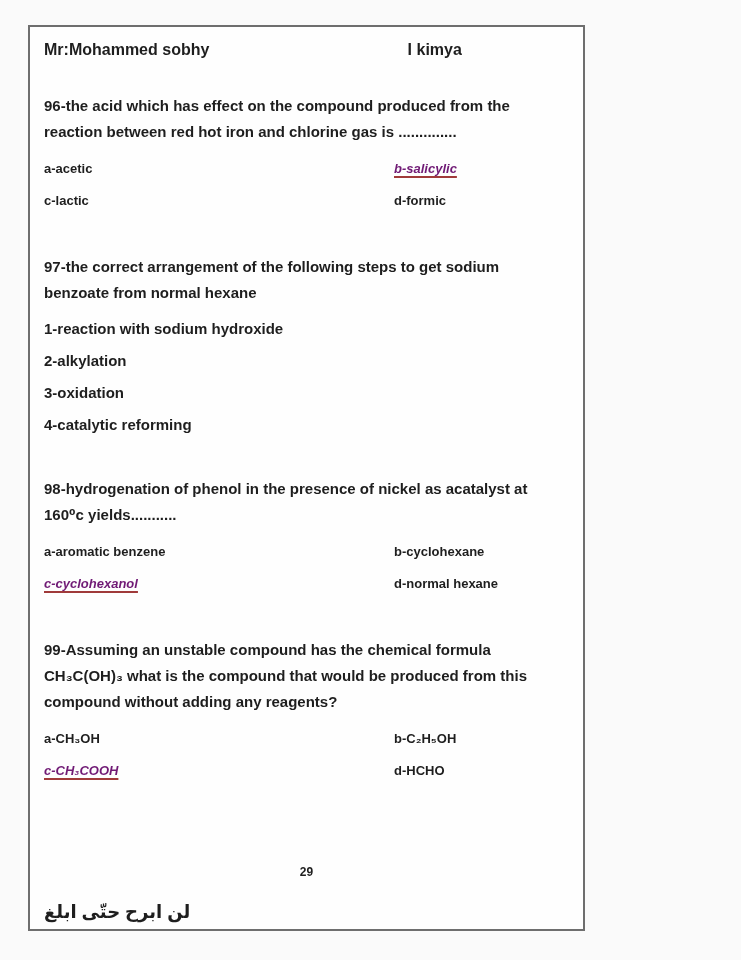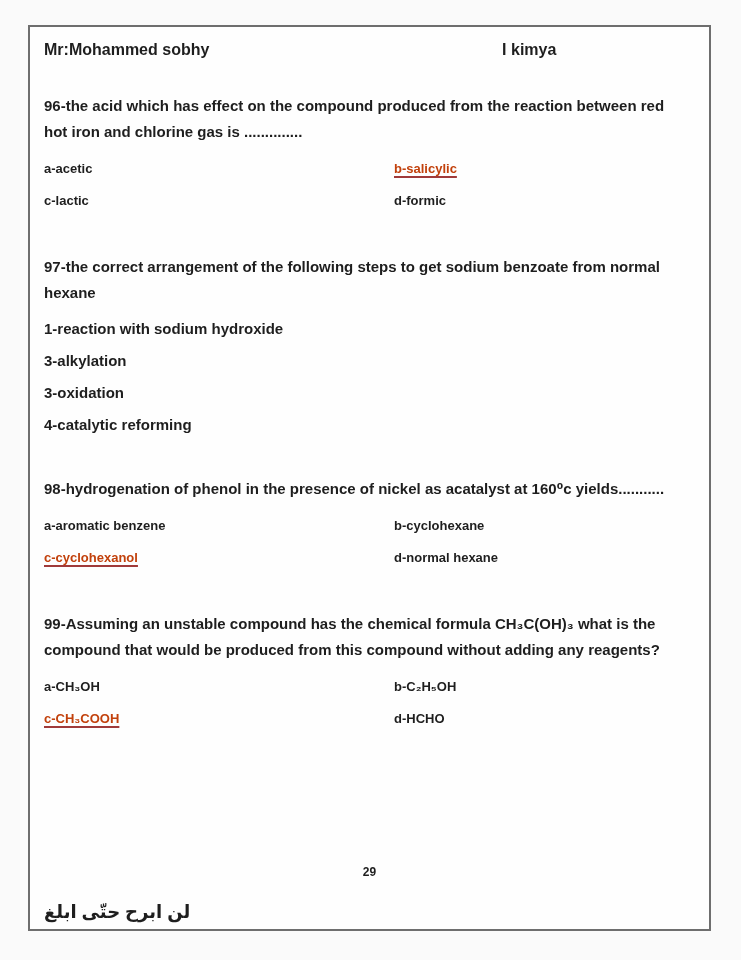--- a/index.html
+++ b/index.html
@@ -6,21 +6,21 @@
   html, body {
     width: 741px; height: 960px;
     background: #fafafa;
     font-family: "Liberation Sans", "DejaVu Sans", sans-serif;
     color: #1e1e1e;
     overflow: hidden;
   }
   .page {
     position: absolute;
     left: 28px; top: 25px;
-    width: 683px; height: 906px;
+    width: 557px; height: 906px;
     background: #fefefe;
     border: 2px solid #6e6e6e;
     padding: 12px 18px 0 14px;
   }
   .page-header {
     display: flex;
     align-items: baseline;
     margin-top: 2px;
     font-size: 16px;
     font-weight: 700;
@@ -50,25 +50,26 @@
     row-gap: 14px;
     margin-top: 15px;
   }
   .option {
     font-size: 13px;
     font-weight: 700;
     line-height: 18px;
     justify-self: start;
   }
   .option.correct {
-    color: #c2410c;
+    color: #701a75;
     text-decoration: underline;
     text-decoration-color: #a03a3a;
     text-decoration-thickness: 1.5px;
     text-underline-offset: 3px;
+    font-style: italic;
   }
   .page-number {
     position: absolute;
     bottom: 50px; left: 0;
     width: 100%;
     text-align: center;
     font-size: 12px;
     font-weight: 700;
   }
   .arabic-note {
@@ -96,21 +97,21 @@
       <span class="option correct">b-salicylic</span>
       <span class="option">c-lactic</span>
       <span class="option">d-formic</span>
     </div>
   </section>
 
   <section class="question" style="margin-top:44px;">
     <p class="q-text">97-the correct arrangement of the following steps to get sodium benzoate from normal hexane</p>
     <div class="steps">
       <p>1-reaction with sodium hydroxide</p>
-      <p>3-alkylation</p>
+      <p>2-alkylation</p>
       <p>3-oxidation</p>
       <p>4-catalytic reforming</p>
     </div>
   </section>
 
   <section class="question" style="margin-top:42px;">
     <p class="q-text">98-hydrogenation of phenol in the presence of nickel as acatalyst at 160⁰c yields...........</p>
     <div class="options">
       <span class="option">a-aromatic benzene</span>
       <span class="option">b-cyclohexane</span>

